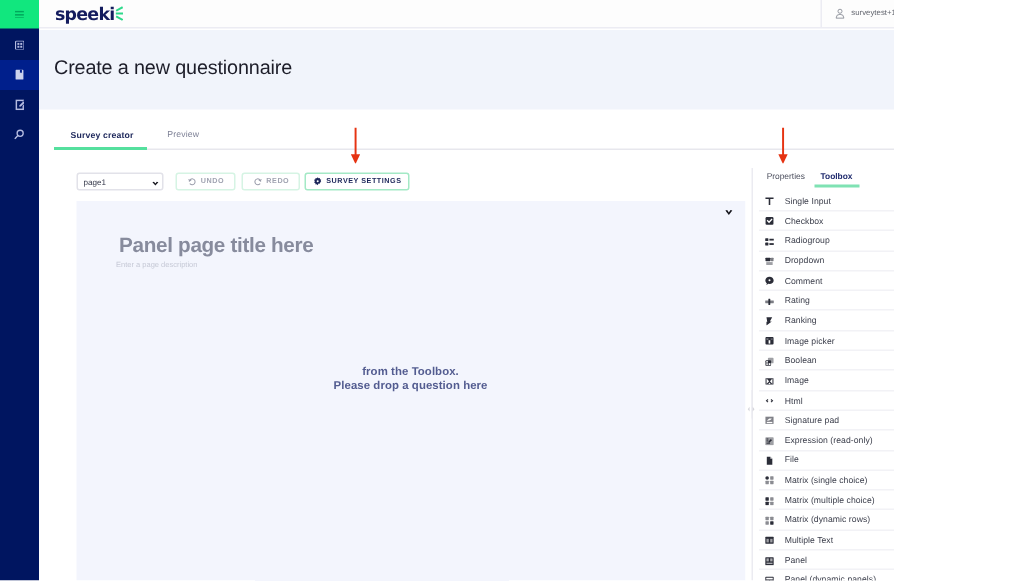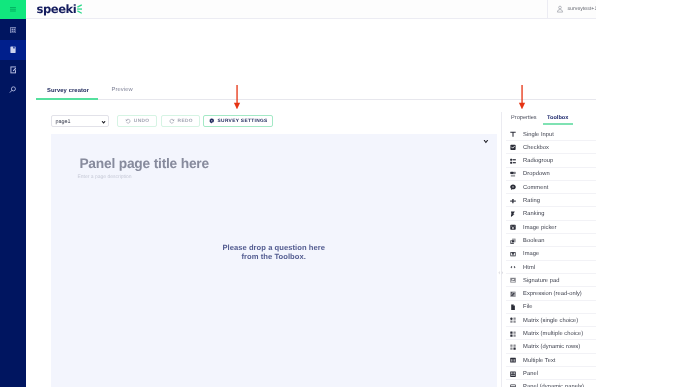--- a/index.html
+++ b/index.html
@@ -150,20 +150,24 @@
       </svg>
       <span class="hdr-user-text">surveytest+10@devanddeliver.com</span>
     </div>
     <div class="hdr-help">
       <svg width="9" height="9" viewBox="0 0 16 16">
         <circle cx="8" cy="8" r="6.3" fill="none" stroke="#8b8e99" stroke-width="1.2"></circle>
       </svg>
     </div>
   </div>
 
+  <div class="titlebar">
+    <div class="page-title">Create a new questionnaire</div>
+    <div class="save-btn">SAVE</div>
+  </div>
 
   <div class="tabs-underline"></div>
   <div class="tab active" style="left:47px;top:87.5px">Survey creator</div>
   <div class="tab-active-bar" style="left:36px;width:62px"></div>
   <div class="tab inactive" style="left:111.5px;top:87px">Preview</div>
 
   <div class="toolbar">
     <div class="pagesel" style="margin-right:8.3px">
       <span class="pagesel-text">page1</span>
       <svg class="pagesel-chev" width="5.2" height="5.2" viewBox="0 0 12 12">
@@ -193,22 +197,22 @@
     </div>
   </div>
 
   <div class="canvas">
     <svg class="canvas-chev" width="5.8" height="5.8" viewBox="0 0 12 12">
       <path d="M1.2 2.8 L6 9 L10.8 2.8 L8.3 1.9 L6 5.6 L3.7 1.9 Z" fill="#16161d"></path>
     </svg>
     <div class="page-title-ph">Panel page title here</div>
     <div class="page-desc-ph">Enter a page description</div>
     <div class="drop-hint">
+      <div>from the Toolbox.</div>
       <div>Please drop a question here</div>
-      <div>from the Toolbox.</div>
     </div>
   </div>
 
   <div class="splitter"></div>
   <div class="splitter-line"></div>
   <svg class="splitter-handle" width="5.5" height="5.5" viewBox="0 0 11 11">
     <path d="M3.4 2.2 L1 5.5 L3.4 8.8 Z" fill="#d6d6dc"></path>
     <path d="M7.6 2.2 L10 5.5 L7.6 8.8 Z" fill="#d6d6dc"></path>
   </svg>
 

